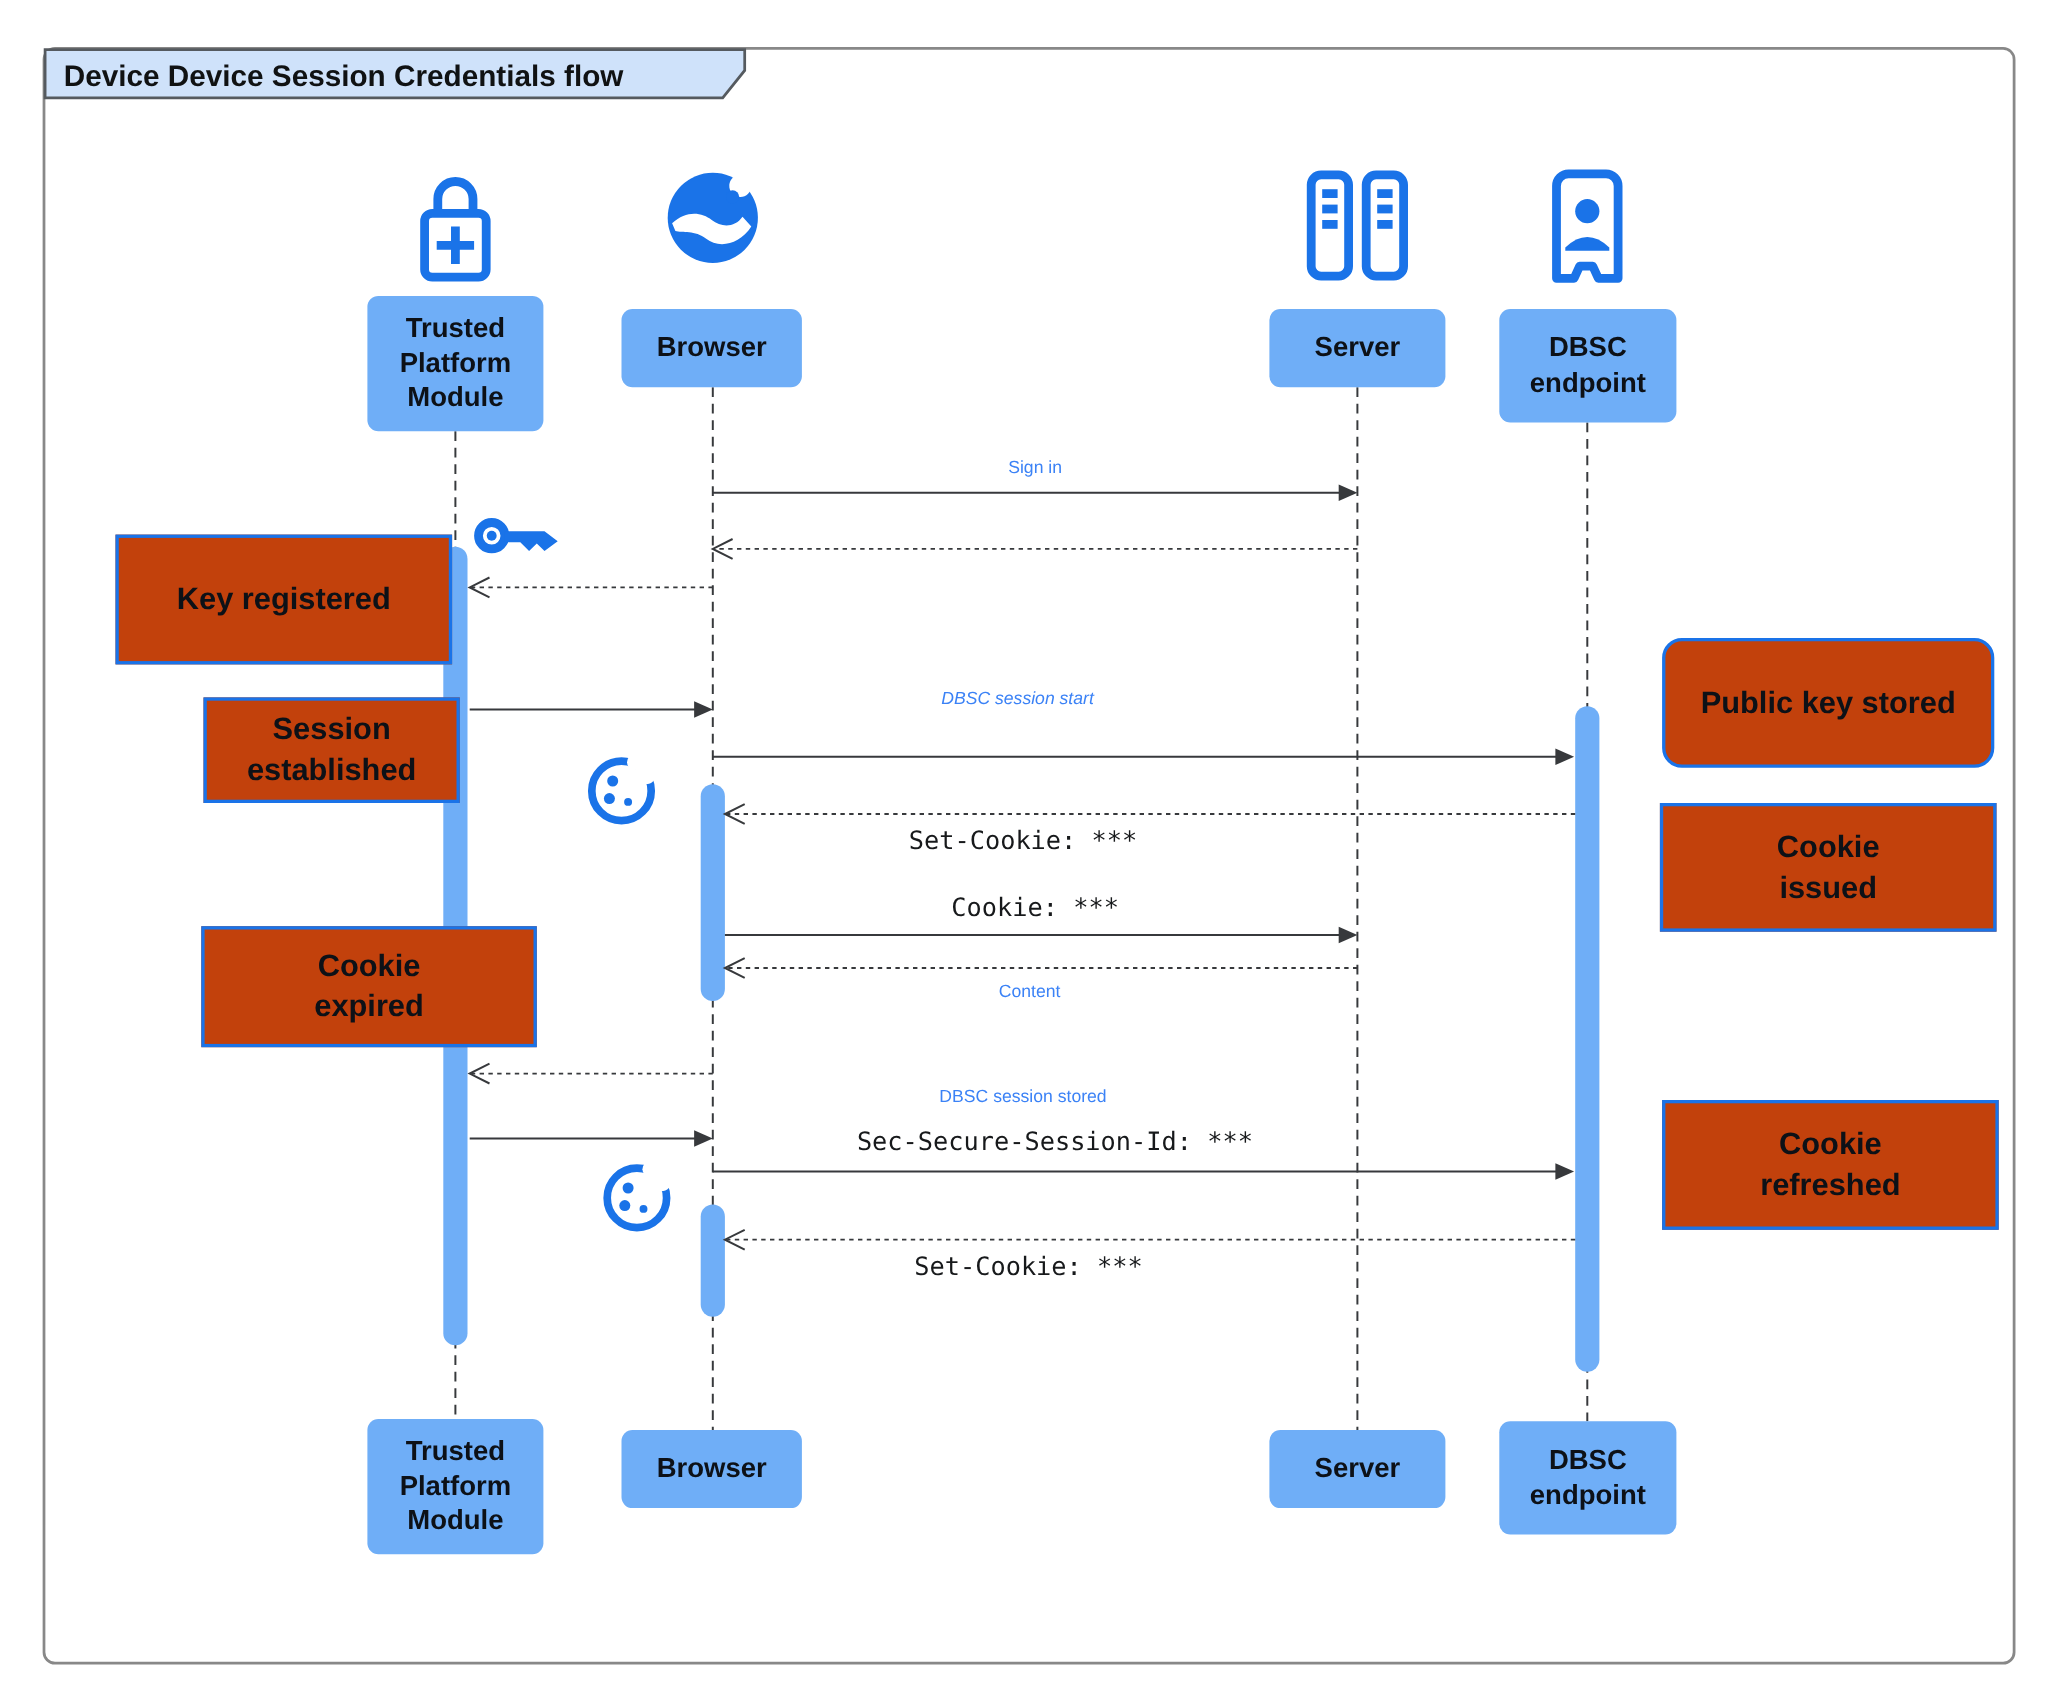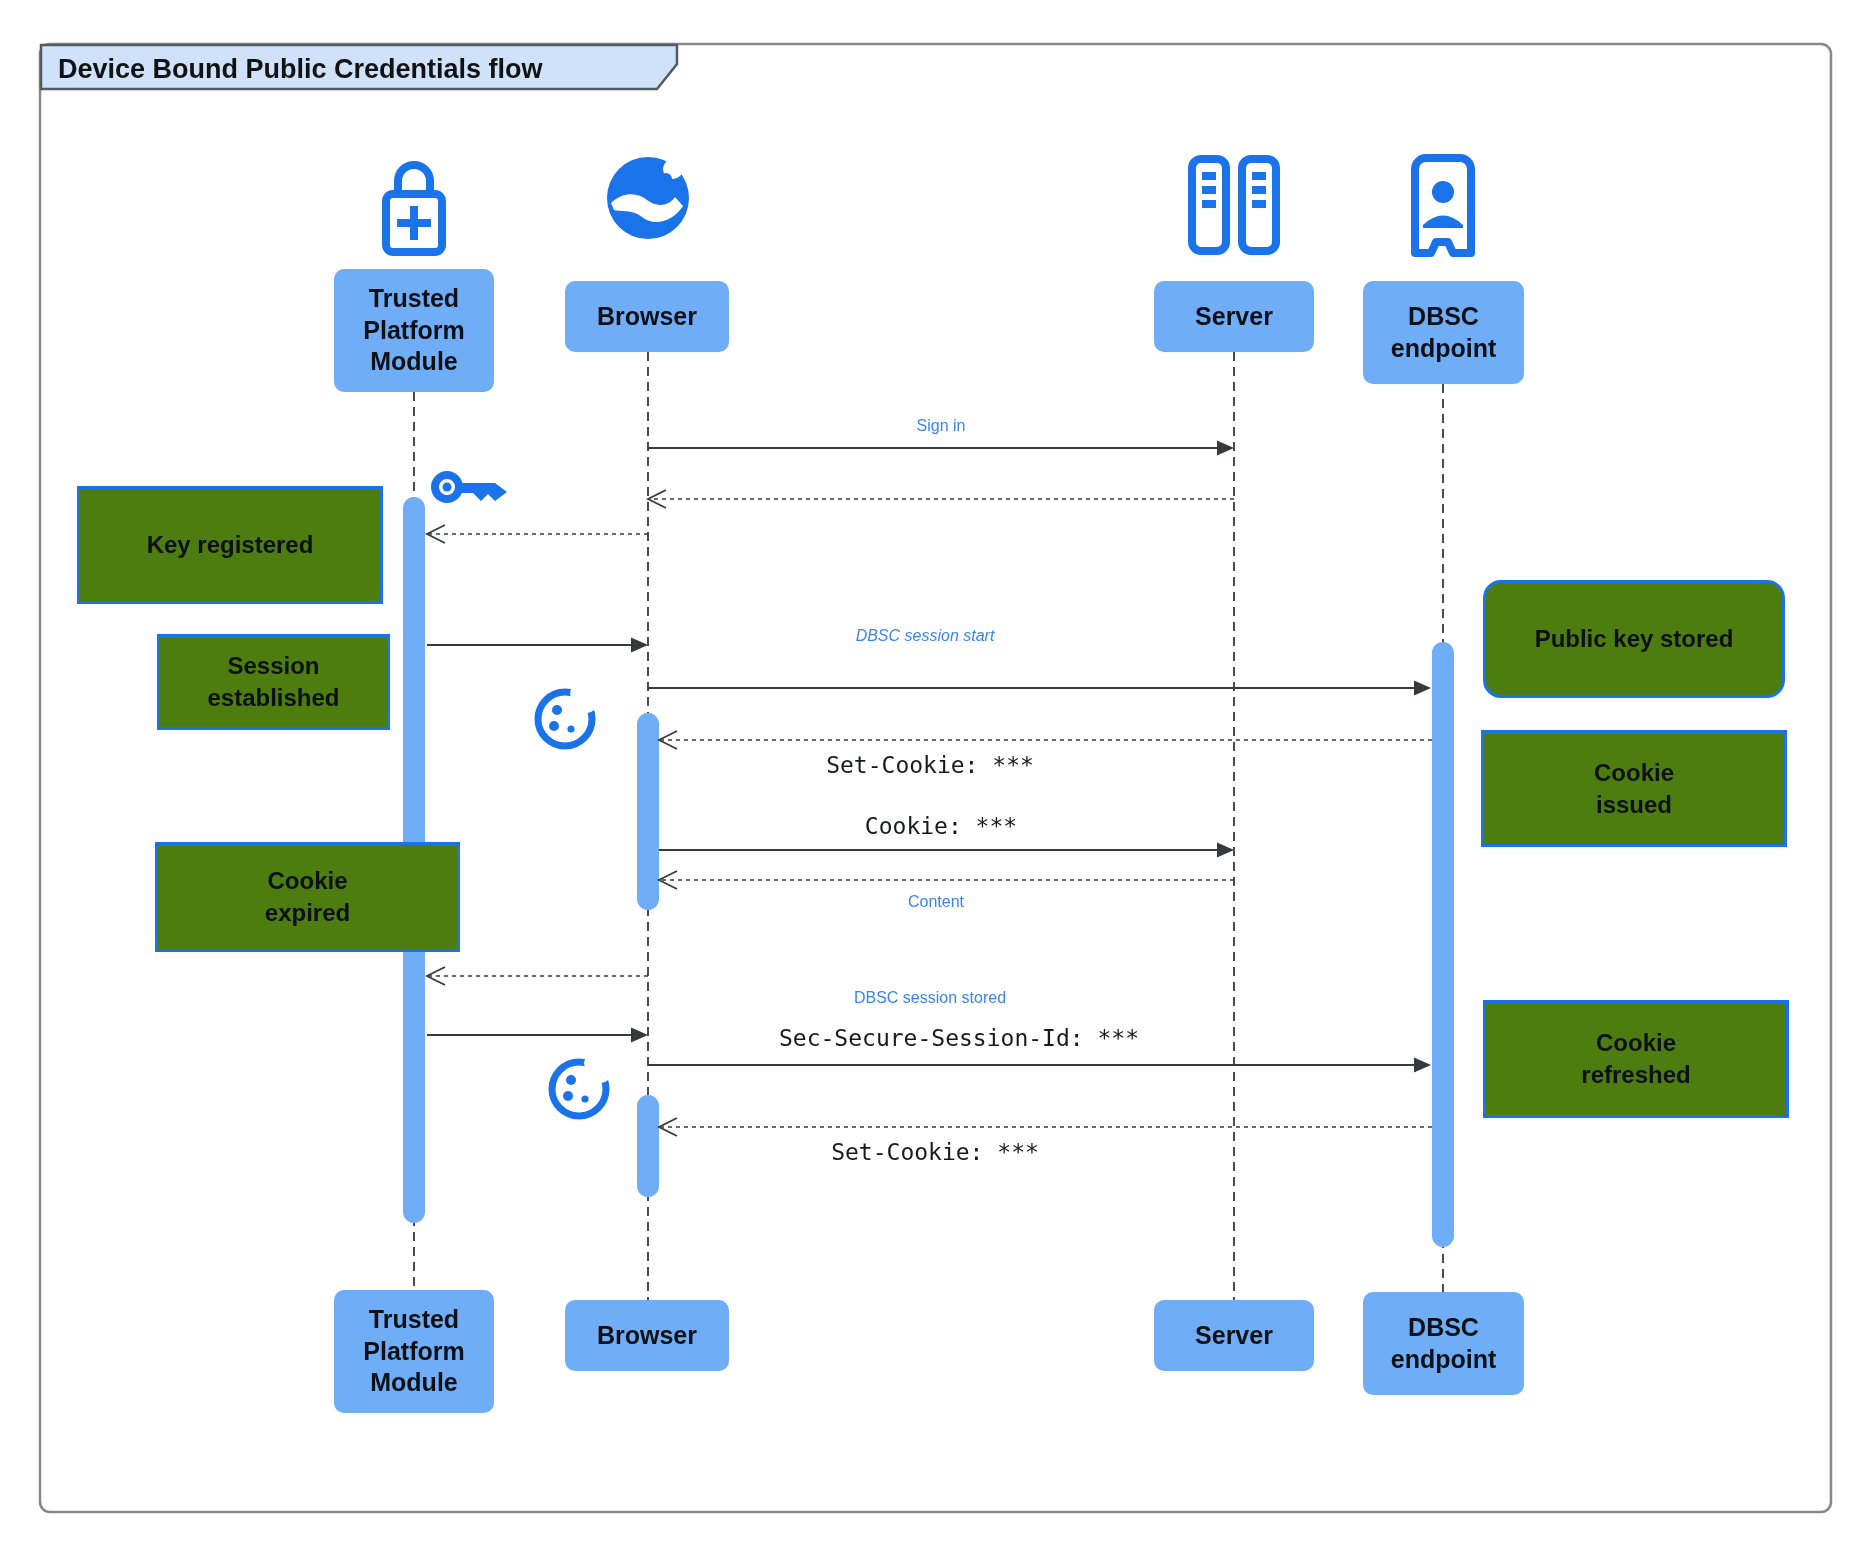--- a/index.html
+++ b/index.html
@@ -4,23 +4,23 @@
 <style>
   html,body{margin:0;padding:0;background:#ffffff;}
   #canvas{position:relative;width:1859px;height:1546px;background:#ffffff;overflow:hidden;
           font-family:"Liberation Sans", sans-serif;}
   svg.layer{position:absolute;left:0;top:0;pointer-events:none;}
   
   .pbox{position:absolute;background:#6faef7;border-radius:10px;display:flex;align-items:center;
         justify-content:center;text-align:center;font-weight:bold;font-size:25px;color:#0d1117;
         line-height:1.26;padding:2px 6px;box-sizing:border-box;}
   
-  .note{position:absolute;background:#4d7c0f;border:3px solid #1a73e8;display:flex;align-items:center;
-        justify-content:center;text-align:center;font-weight:bold;font-size:24px;color:#0d1117;
-        line-height:1.32;white-space:pre-line;box-sizing:border-box;}
+  .note{position:absolute;background:#c2410c;border:3px solid #1a73e8;display:flex;align-items:center;
+        justify-content:center;text-align:center;font-weight:bold;font-size:28px;color:#0d1117;
+        line-height:1.32;white-space:pre-line;box-sizing:border-box;margin-left:28px;}
   
   .bar{position:absolute;width:22px;background:#6faef7;border-radius:11px;}
   
   .mlabel{position:absolute;transform:translate(-50%,-50%);white-space:nowrap;font-size:16px;color:#3b82f6;}
   .mono{font-family:"DejaVu Sans Mono", monospace;color:#17191b;font-size:23px;}
   
   #title-text{position:absolute;left:58px;top:49px;height:40px;line-height:40px;font-weight:bold;
               font-size:27px;color:#101213;}
   .iconwrap{position:absolute;}
 </style>
@@ -100,21 +100,21 @@
       <line x1="648" y1="1065" x2="1416" y2="1065" stroke="#37393c" stroke-width="1.8"></line>
       <polygon points="1431,1065 1414,1057.5 1414,1072.5" fill="#37393c"></polygon>
     </g>
      Browser --&gt;
     <g>
       <line x1="1432" y1="1127" x2="661" y2="1127" stroke="#37393c" stroke-width="1.6" stroke-dasharray="4 4"></line>
       <polyline points="677,1118 659,1127 677,1136" fill="none" stroke="#37393c" stroke-width="1.8"></polyline>
     </g>
   </svg>
 
-  <div id="title-text">Device Bound Public Credentials flow</div>
+  <div id="title-text">Device Device Session Credentials flow</div>
 
   <div class="iconwrap" style="left:371px;top:148px;width:86px;height:112px;">
     <svg width="86" height="112" viewBox="0 0 86 112">
       <path d="M27,48 v-15 a16,16 0 0 1 32,0 v15" fill="none" stroke="#1a73e8" stroke-width="8"></path>
       <rect x="15" y="46" width="56" height="58" rx="7" fill="none" stroke="#1a73e8" stroke-width="8"></rect>
       <path d="M43,58 v34 M26,75 h34" fill="none" stroke="#1a73e8" stroke-width="8"></path>
     </svg>
   </div>
   <div class="iconwrap" style="left:603px;top:153px;width:90px;height:90px;">
     <svg width="90" height="90" viewBox="0 0 90 90">

